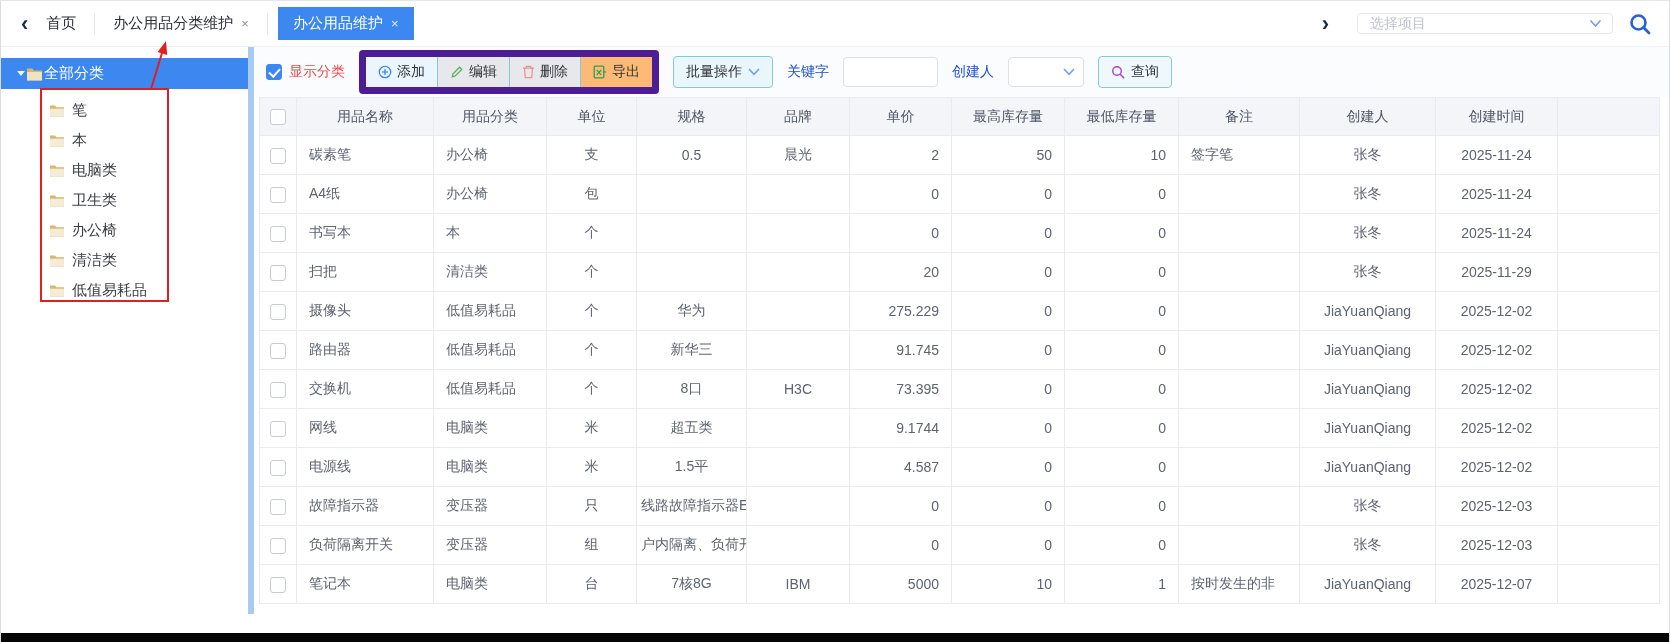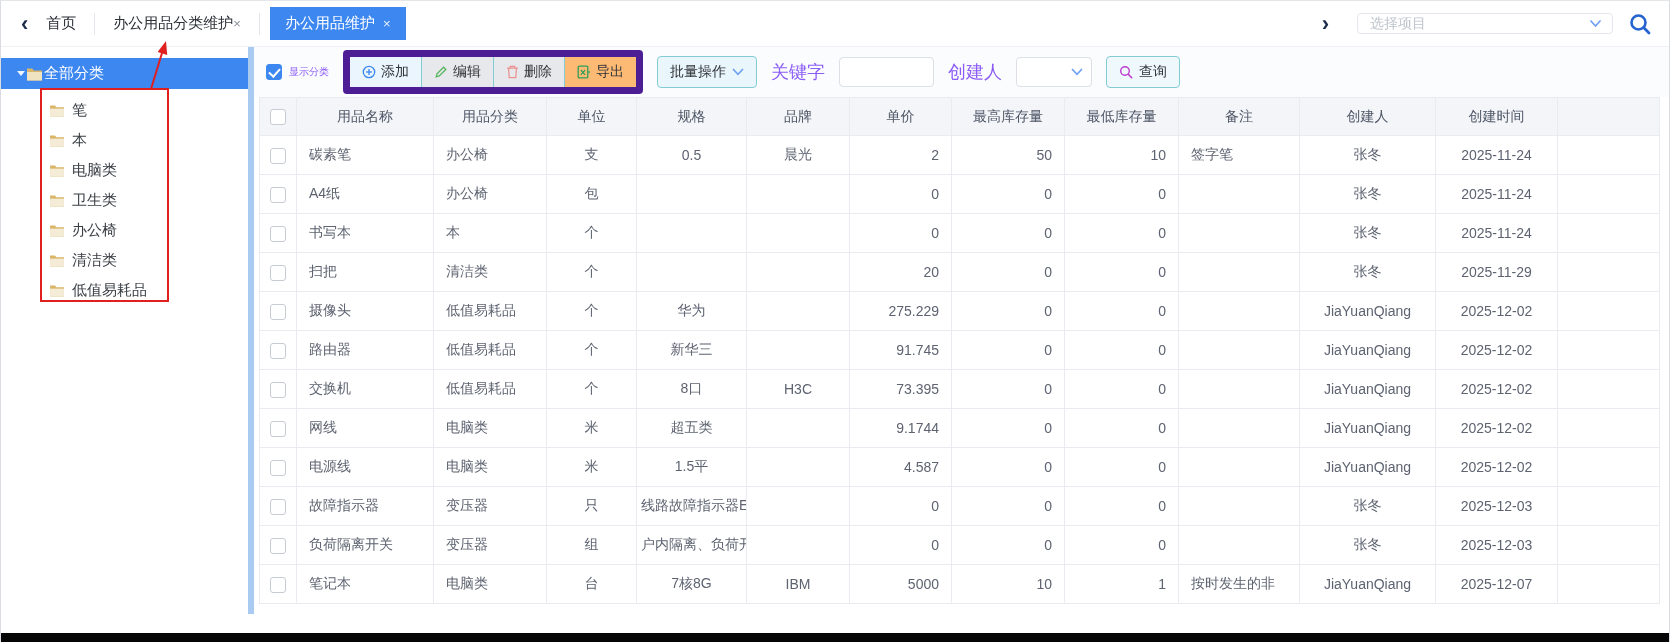--- a/index.html
+++ b/index.html
@@ -7,21 +7,21 @@
   body { font-family:"Liberation Sans","DejaVu Sans",sans-serif; }
   .page { position:relative; width:1670px; height:642px; background:#fff; overflow:hidden;
           border-left:1px solid #d9dde2; border-right:1px solid #d9dde2; border-top:1px solid #e4e7ea; }
 
   
   .topbar { position:absolute; left:0; top:0; right:0; height:46px; background:#fff;
             border-bottom:1px solid #eef0f3; display:flex; align-items:center; padding:0 16px; }
   .nav-chevron { font-size:22px; font-weight:bold; color:#1c2b4a; line-height:1; cursor:pointer; padding:0 4px; }
   .home-link { font-size:15px; color:#2b2f36; margin:0 18px 0 14px; cursor:pointer; }
   .tb-sep { width:1px; height:22px; background:#e3e6ea; }
-  .tab { display:flex; align-items:center; gap:0; font-size:15px; color:#2b2f36; padding:0 18px; cursor:pointer; }
+  .tab { display:flex; align-items:center; gap:8px; font-size:15px; color:#2b2f36; padding:0 18px; cursor:pointer; }
   .tab .close { font-size:13px; color:#8a8f98; }
   .tab-active { display:flex; align-items:center; gap:8px; font-size:15px; color:#fff;
                 background:#3d87f0; border-radius:0; padding:7px 15px; margin-left:10px; cursor:pointer; }
   .tab-active .close { color:#e8f0ff; font-size:13px; }
   .topbar-spacer { flex:1; }
   .project-select { width:256px; height:21px; border:1px solid #e4e7ed; border-radius:4px; background:#fff;
                     display:flex; align-items:center; padding:0 10px 0 12px; margin-right:14px; }
   .project-select .ph { flex:1; font-size:14px; color:#bfc4cc; }
   .search-btn { width:26px; height:26px; display:flex; align-items:center; justify-content:center; cursor:pointer; }
 
@@ -37,32 +37,32 @@
   .divider-strip { position:absolute; left:247px; top:46px; width:6px; bottom:28px; background:#a9cbf1; }
 
   
   .main { position:absolute; left:253px; top:46px; right:0; bottom:9px; background:#fff; }
   .toolbar { height:50px; display:flex; align-items:center; gap:14px; padding-left:12px; background:#fbfcfe; }
   .show-cat { display:flex; align-items:center; gap:7px; cursor:pointer; }
   .cb { width:16px; height:16px; border:1px solid #c6cbd4; border-radius:3px; background:#fff; flex:0 0 auto; }
   .cb-checked { background:#3d87f0; border-color:#3d87f0; position:relative; }
   .cb-checked::after { content:""; position:absolute; left:4px; top:1px; width:5px; height:9px;
                        border:solid #fff; border-width:0 2px 2px 0; transform:rotate(42deg); }
-  .show-cat span { color:#8b5cf6; font-size:10px; }
+  .show-cat span { color:#ef4444; font-size:14px; }
   .btn-group { display:flex; border:7px solid #4c1d95; border-radius:4px; overflow:hidden; }
   .gbtn { display:flex; align-items:center; gap:5px; padding:6px 12px; font-size:14px; color:#303438;
           cursor:pointer; border-left:1px solid #84ccd3; }
   .gbtn:first-child { border-left:none; }
   .gbtn-add { background:#eaf5fd; }
   .gbtn-edit, .gbtn-del { background:#e6e8eb; }
   .gbtn-export { background:#fdba74; }
   .btn { display:flex; align-items:center; gap:6px; padding:6px 12px; font-size:14px; color:#303438;
          border:1px solid #84ccd3; border-radius:4px; background:#e9f6fb; cursor:pointer; }
   .btn-query { background:#eef8fd; }
-  .field-label { font-size:18px; color:#8b5cf6;font-family:Liberation Mono, monospace; }
+  .field-label { font-size:14px; color:#1d4ed8;font-family:Liberation Mono, monospace; }
   .tb-input { width:95px; height:30px; border:1px solid #dcdfe6; border-radius:4px; background:#fff;
               font-size:14px; padding:0 8px; font-family:inherit; }
   .tb-select { width:76px; height:30px; border:1px solid #dcdfe6; border-radius:4px; background:#fff;
                display:flex; align-items:center; justify-content:flex-end; padding:0 8px; cursor:pointer; }
 
   
   table.grid { border-collapse:collapse; table-layout:fixed; width:1400px; margin-left:5px; }
   .grid th { height:38px; background:#f3f5f8; border:1px solid #e9ebf0; font-weight:normal;
              font-size:14px; color:#4e5666; text-align:center; overflow:hidden; white-space:nowrap; }
   .grid td { height:39px; border:1px solid #e9ebf0; font-size:14px; color:#5d6370;

